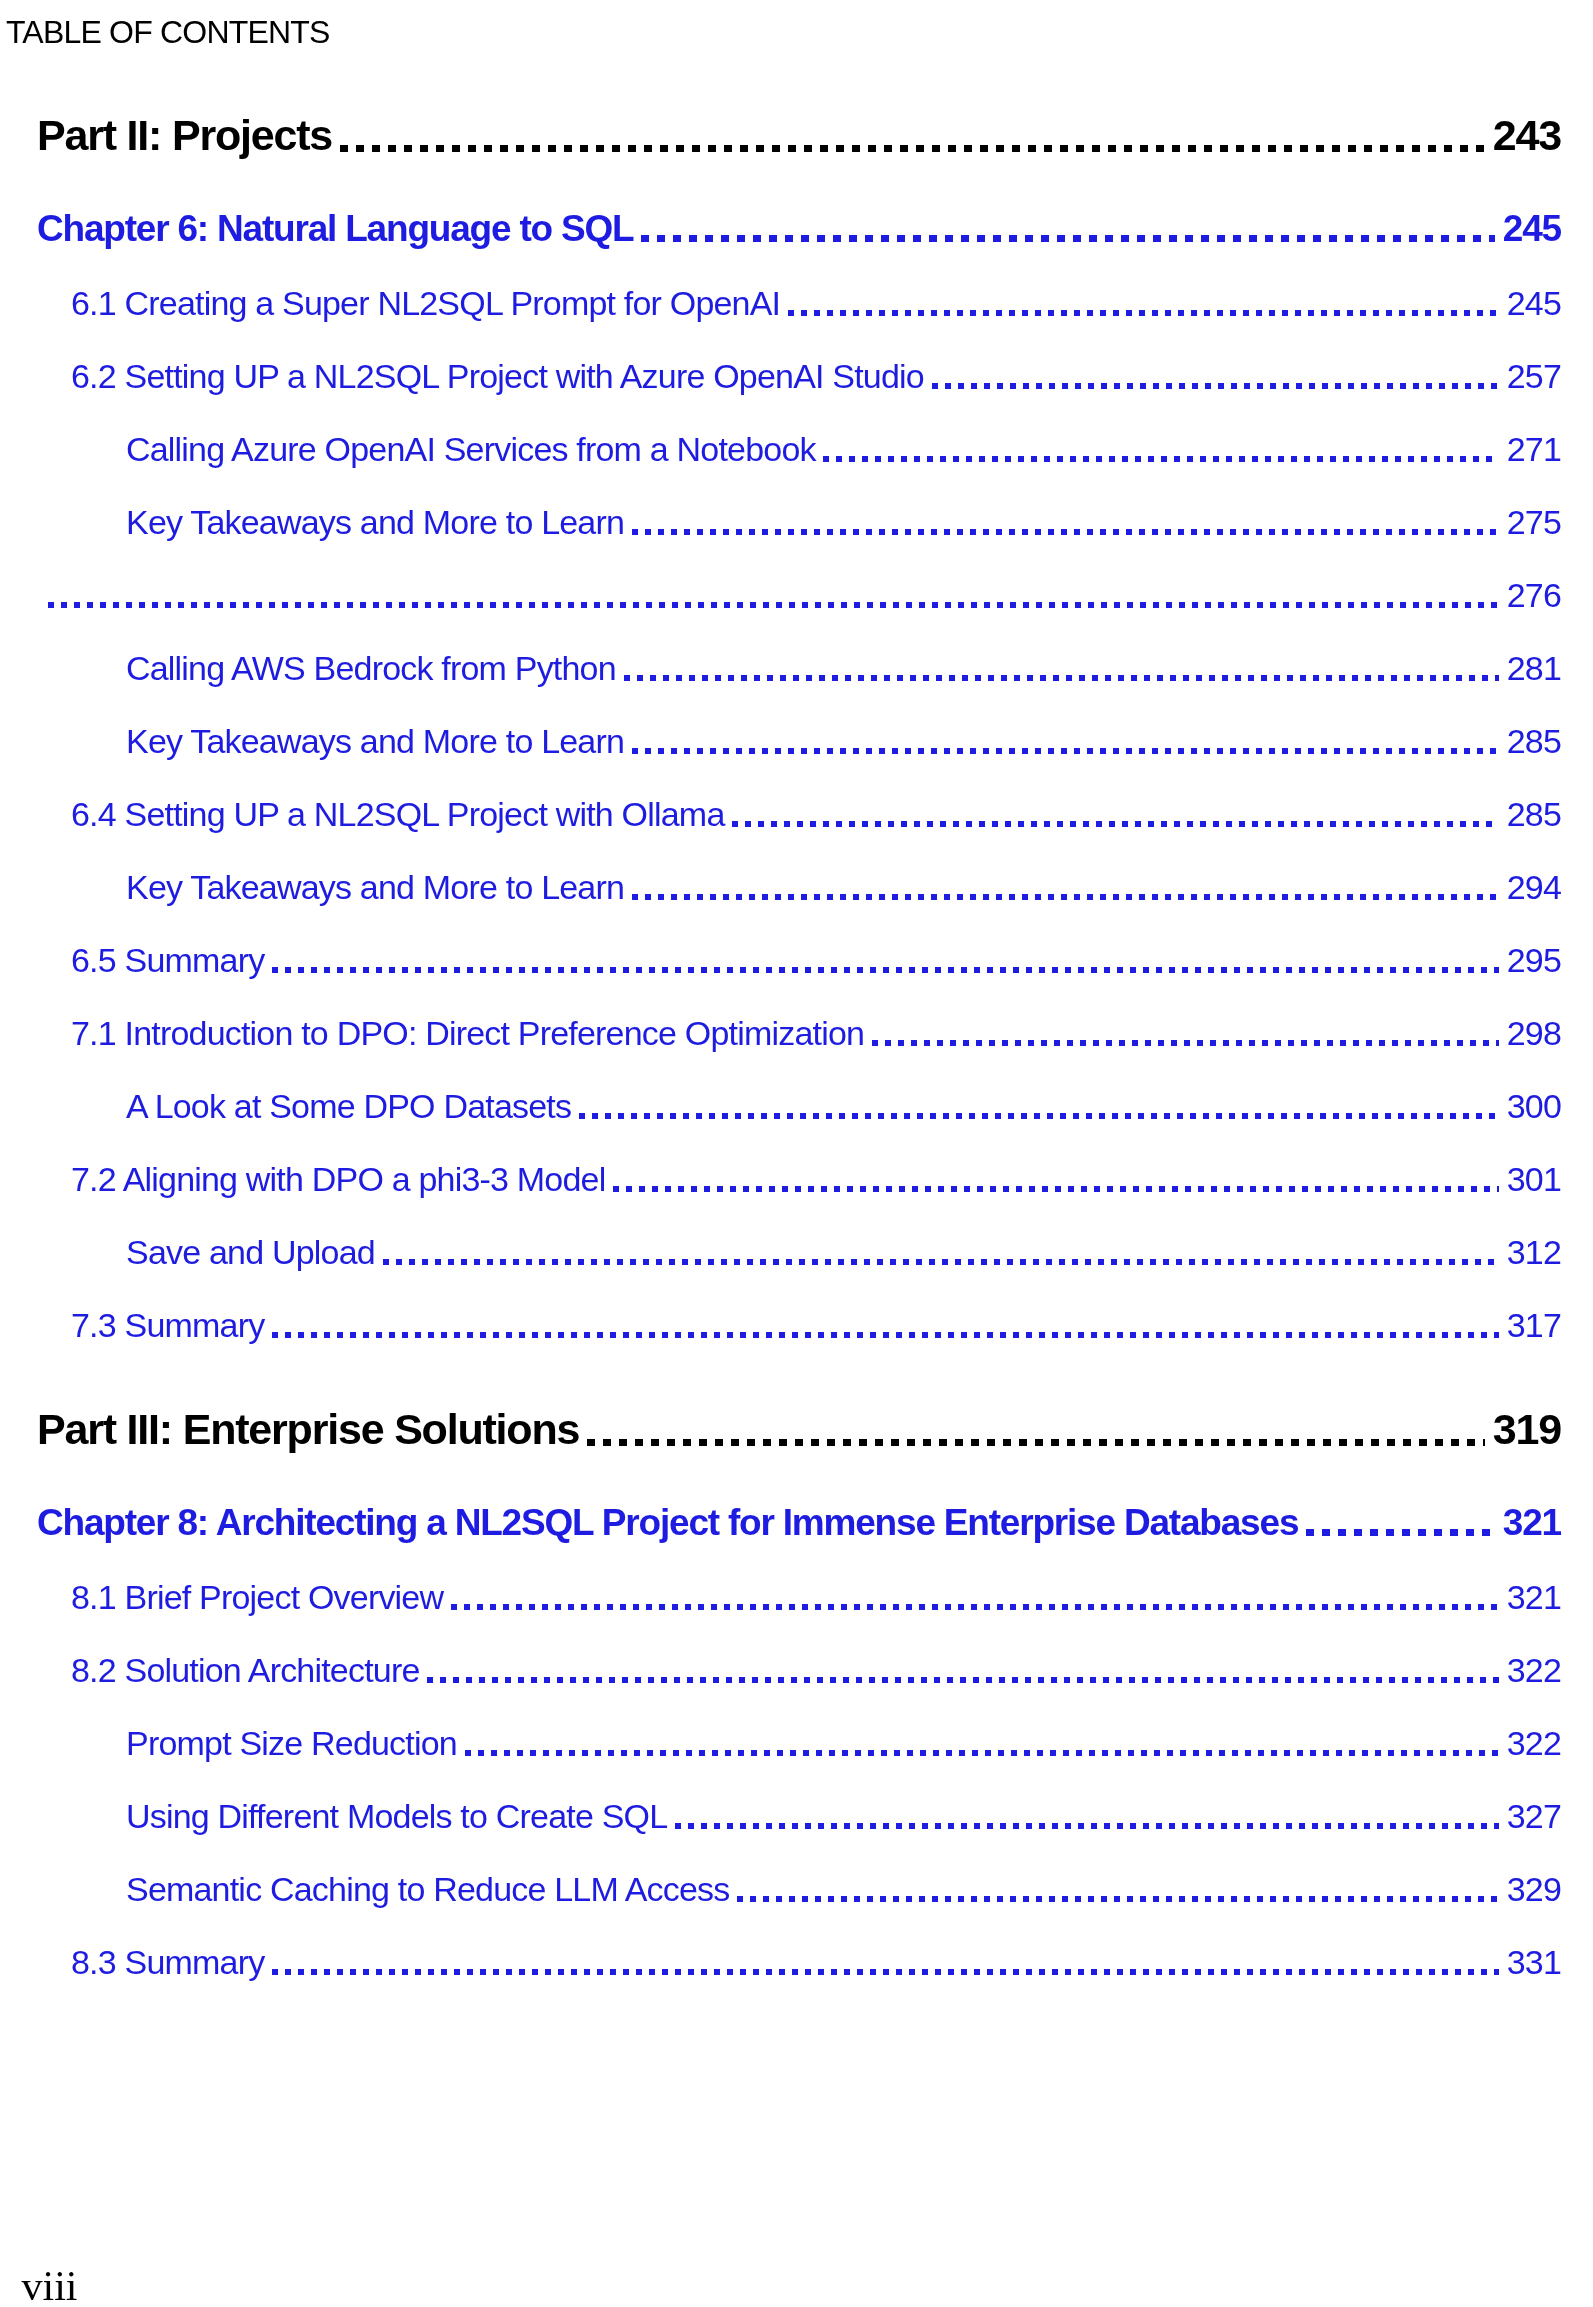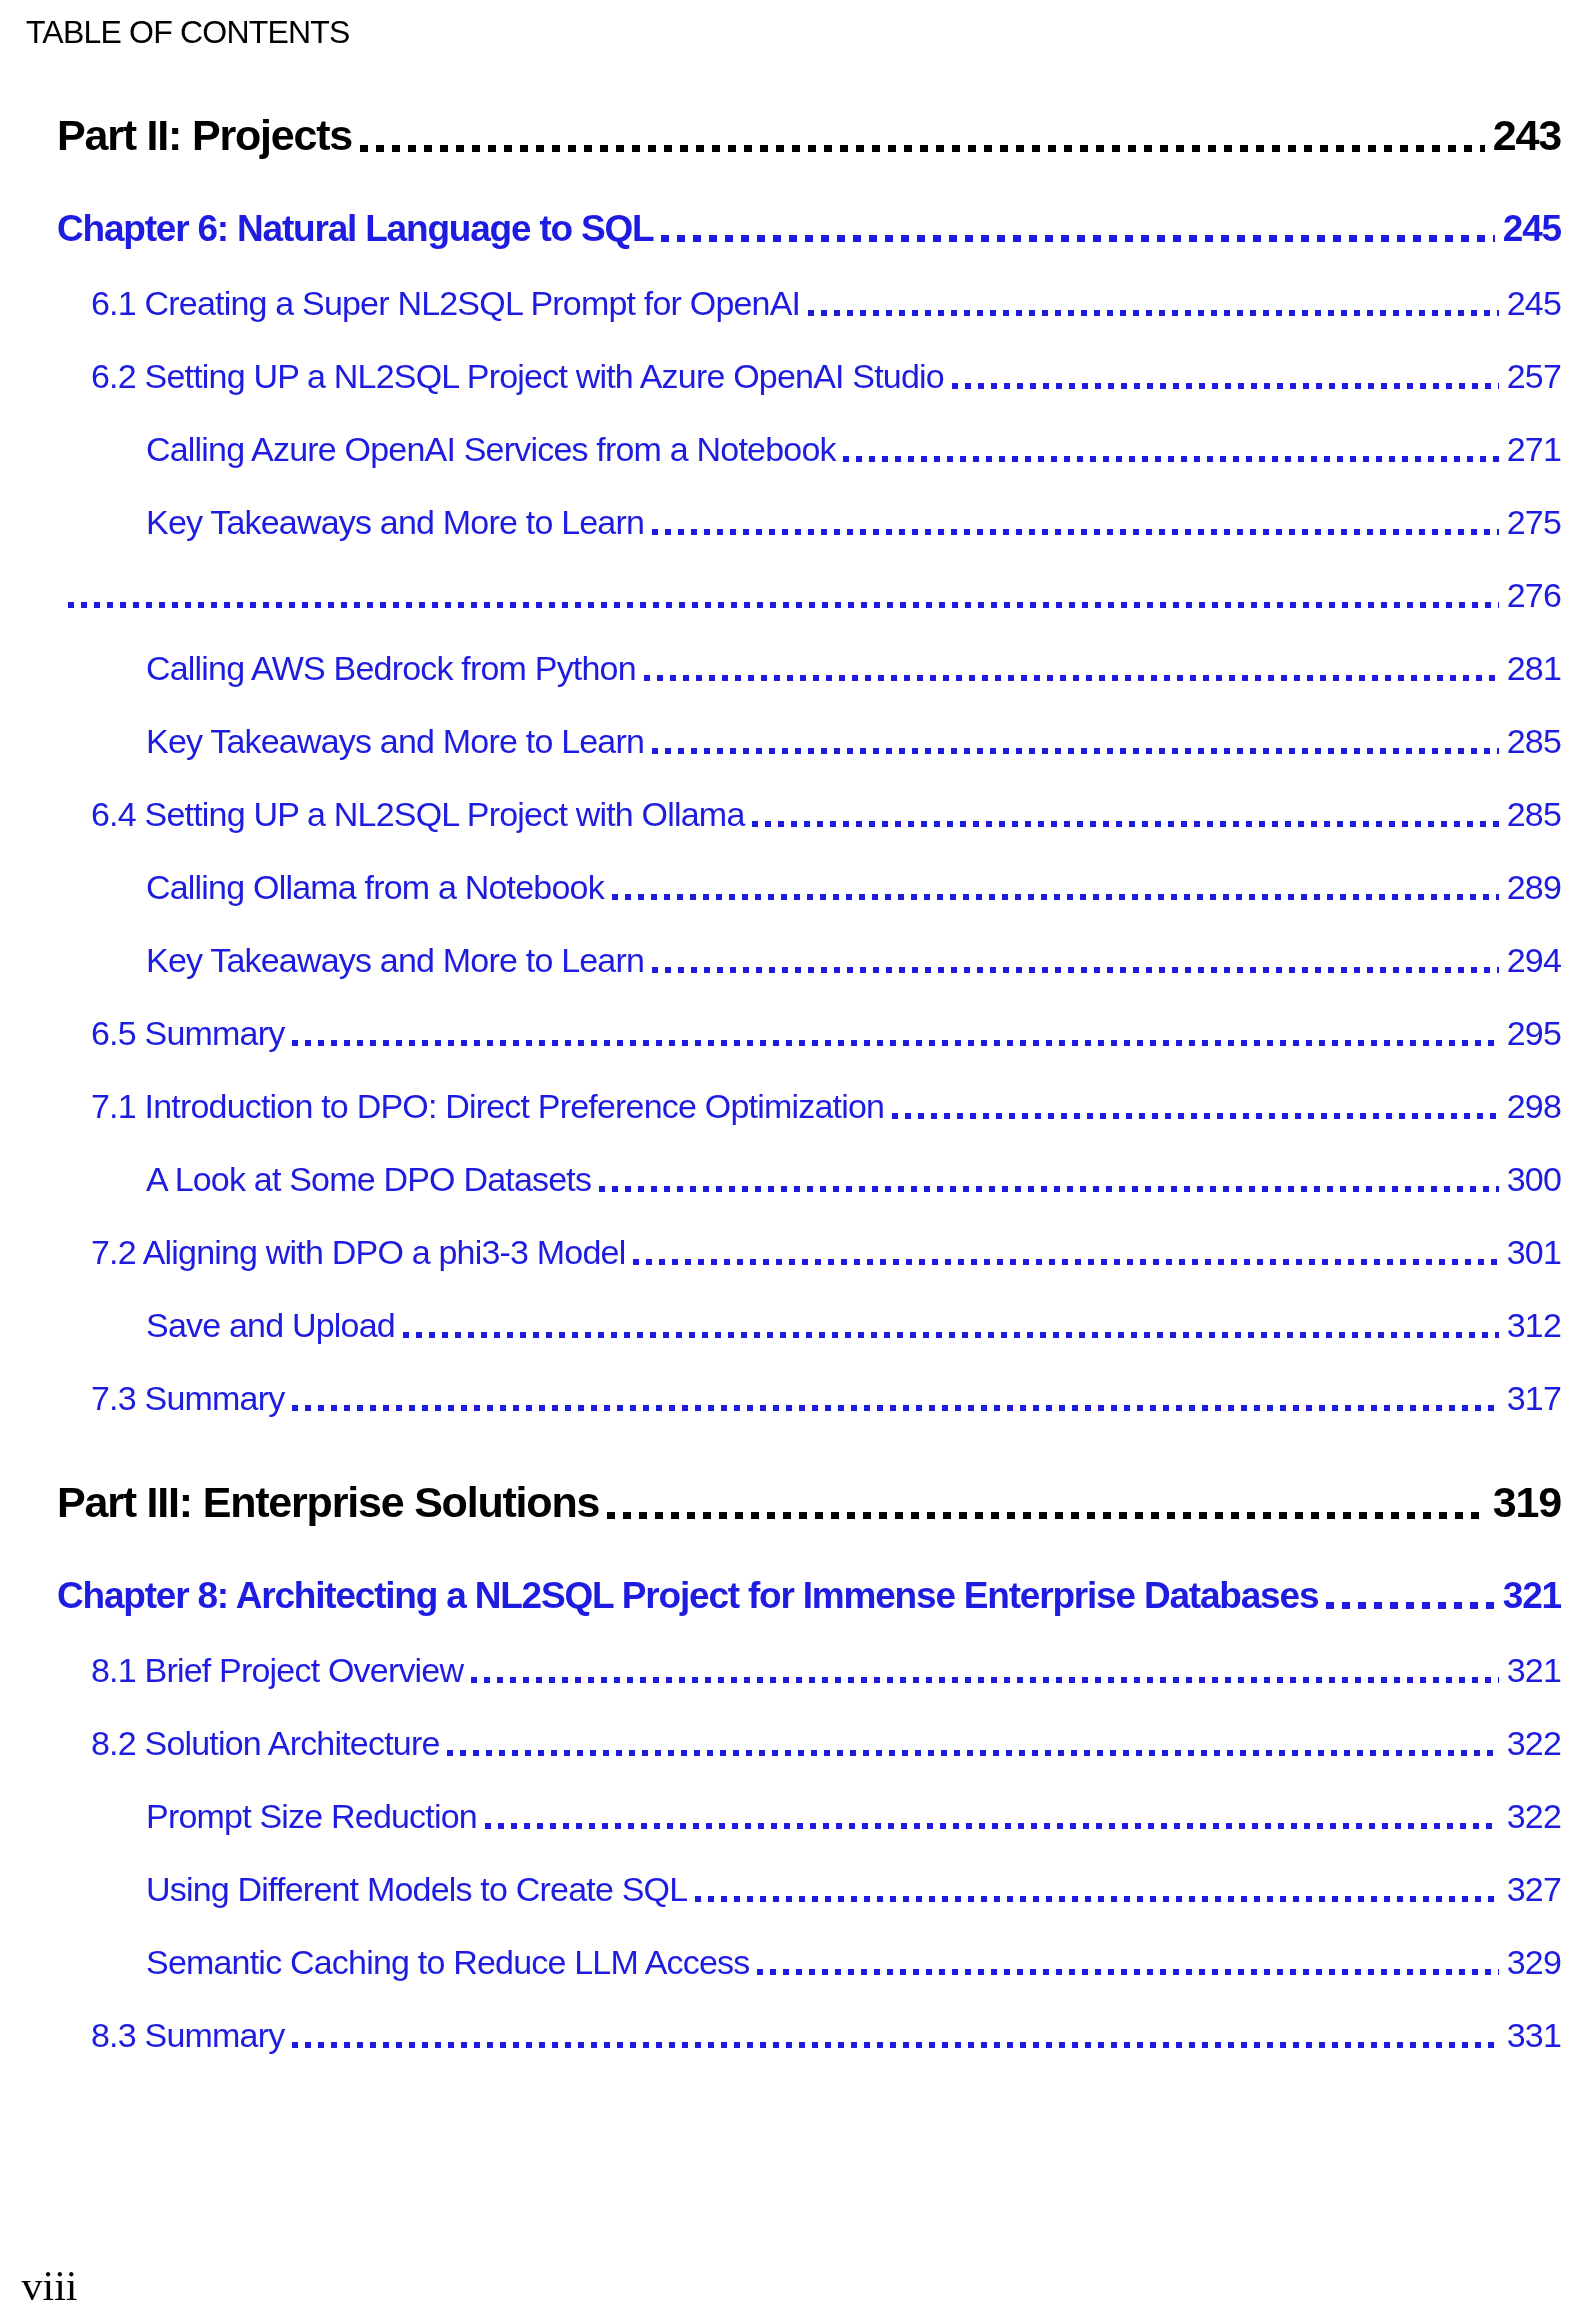--- a/index.html
+++ b/index.html
@@ -7,21 +7,21 @@
     width: 1593px;
     height: 2307px;
     background: #ffffff;
     font-family: "Liberation Sans", sans-serif;
     position: relative;
     overflow: hidden;
   }
   .page {
     position: absolute;
     inset: 0;
-    padding: 14px 32px 0 26px;
+    padding: 14px 32px 0 6px;
     box-sizing: border-box;
   }
   .header {
     font-size: 32px;
     font-weight: 400;
     letter-spacing: -0.8px;
     color: #000000;
   }
   .toc { display: block; }
   .row {
@@ -137,25 +137,20 @@
     <span class="leader"></span>
     <span class="pagenum">285</span>
   </div>
 
   <div class="row section">
     <span class="label">6.4 Setting UP a NL2SQL Project with Ollama</span>
     <span class="leader"></span>
     <span class="pagenum">285</span>
   </div>
 
-  <div class="row subsection">
-    <span class="label">Calling Ollama from a Notebook</span>
-    <span class="leader"></span>
-    <span class="pagenum">289</span>
-  </div>
 
   <div class="row subsection">
     <span class="label">Key Takeaways and More to Learn</span>
     <span class="leader"></span>
     <span class="pagenum">294</span>
   </div>
 
   <div class="row section">
     <span class="label">6.5 Summary</span>
     <span class="leader"></span>

